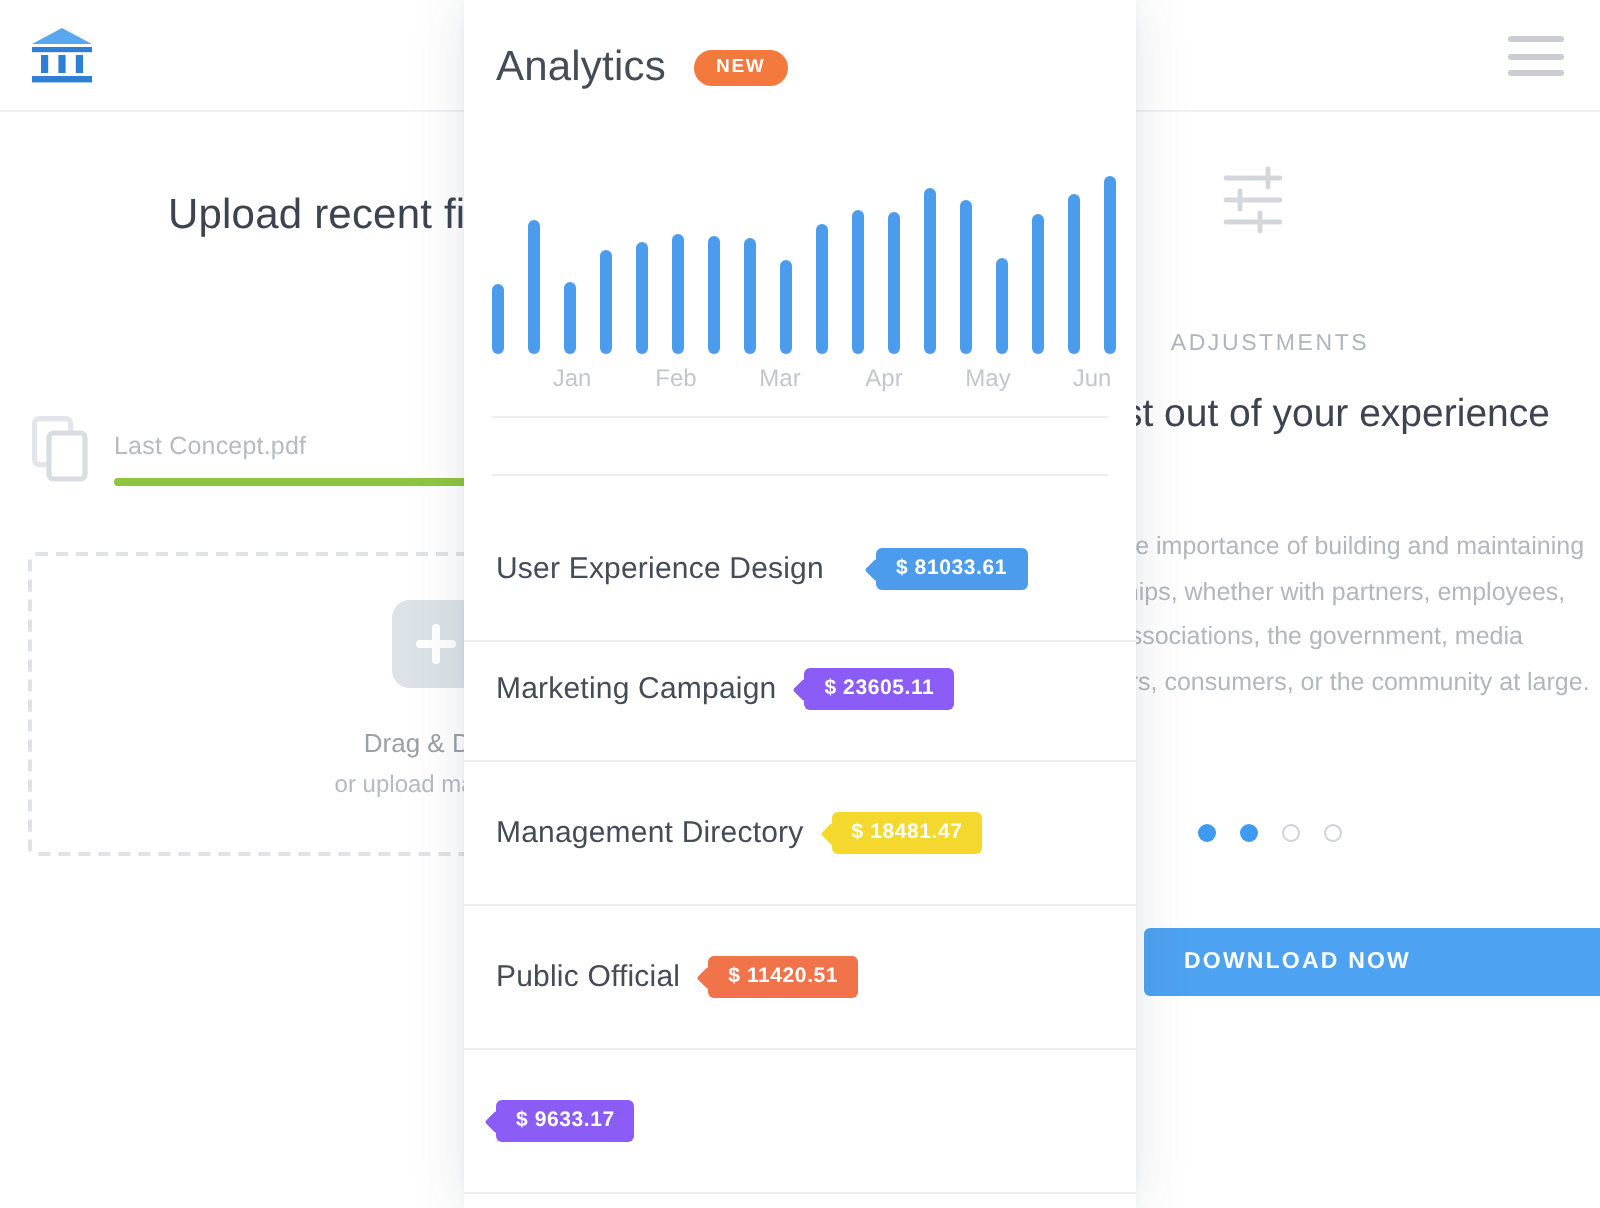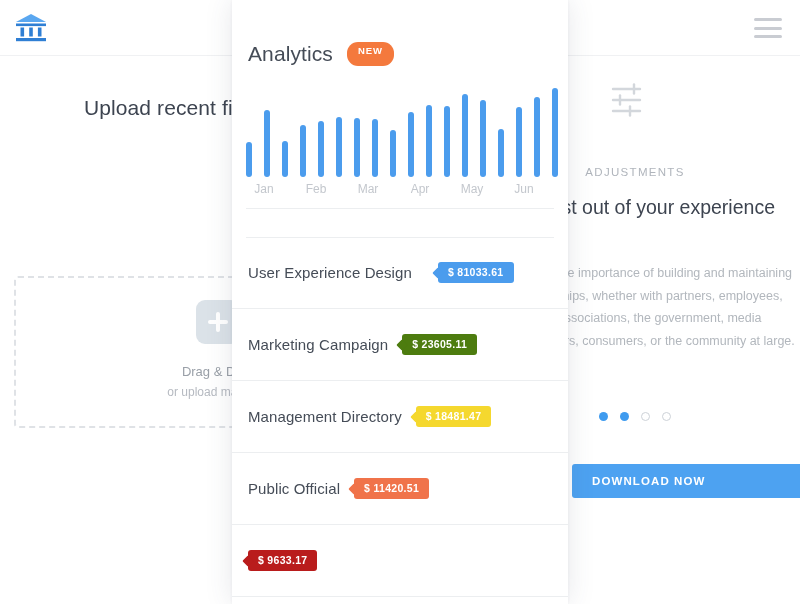--- a/index.html
+++ b/index.html
@@ -92,36 +92,36 @@
     font-family:"Liberation Sans", sans-serif;
   }
 
   
   .center-card {
     position:absolute; left:232px; top:0; width:336px; height:604px;
     background:#ffffff;
     box-shadow: 0 0 26px rgba(60,70,90,.13), 0 0 3px rgba(60,70,90,.07);
     overflow:hidden;
   }
-  .cc-head { position:absolute; left:16px; top:22px; display:flex; gap:14px;margin-top:20px; }
+  .cc-head { position:absolute; left:16px; top:22px; display:flex; align-items:center; gap:14px; }
   .cc-title { font-size:21px; color:#454c57; letter-spacing:.1px; }
   .badge-new {
     background:#f4793d; color:#fff; font-size:9.5px; font-weight:bold;
     letter-spacing:.9px; padding:4px 11px 5px; border-radius:11px; line-height:1;
   }
 
   
   .chart-wrap { position:absolute; left:0; top:72px; width:336px; height:135px; }
   .chart-bars {
     position:absolute; left:14px; top:0; width:312px; height:105px;
     display:flex; align-items:flex-end; justify-content:space-between;
   }
   .bar { width:6px; border-radius:3px; background:#4b9ced; }
   .chart-axis {
-    position:absolute; left:6px; top:110px; width:312px;
+    position:absolute; left:28px; top:110px; width:312px;
     display:flex; justify-content:space-between;
   }
   .axis-lbl { font-size:12px; color:#c3c7cd; width:52px; text-align:center; }
 
   .cc-divider { position:absolute; left:14px; width:308px; height:1px; background:#eceef0; }
 
   
   .cc-list { position:absolute; left:0; top:237px; width:336px; }
   .cc-item {
     position:absolute; left:0; width:336px; height:72px;
@@ -163,20 +163,32 @@
       <i></i>
       <i></i>
       <i></i>
     </div>
 
     <div class="left-panel">
 
       <div class="upload-title-inner">Upload recent files</div>
 
 
+      <div class="file-row two">
+        <div class="copy-icon">
+          <svg viewBox="0 0 30 34" width="30" height="34">
+            <rect x="1.3" y="1.3" width="18" height="23" rx="2.4" fill="none" stroke="#e2e5e9" stroke-width="2.6"></rect>
+            <rect x="8.5" y="8.5" width="18" height="23" rx="2.4" fill="#fff" stroke="#d9dde2" stroke-width="2.6"></rect>
+          </svg>
+        </div>
+        <div class="file-name muted">Last Concept.pdf</div>
+        <div class="progress-track">
+          <div class="progress-fill"></div>
+        </div>
+      </div>
 
       <div class="dropzone">
         <div class="dz-inner">
           <div class="dz-plus"></div>
           <div class="dz-title">Drag &amp; Drop</div>
           <div class="dz-sub">or upload manually</div>
         </div>
       </div>
     </div>
 
@@ -247,34 +259,34 @@
           <div class="axis-lbl">Apr</div>
           <div class="axis-lbl">May</div>
           <div class="axis-lbl">Jun</div>
         </div>
     </div>
 
     <div class="cc-divider" style="top:208px"></div>
     <div class="cc-divider" style="top:237px"></div>
 
     <div class="cc-list" id="cc-list">
-        <div class="cc-item" style="top: 0px; gap: 26px;">
+        <div class="cc-item" style="top: 12px; gap: 26px;">
           <span class="cc-item-label">User Experience Design</span>
           <span class="price-tag" style="background: rgb(75, 156, 237);">$ 81033.61</span>
         </div>
         <div class="cc-item" style="top: 72px; align-items: center;">
           <span class="cc-item-label">Marketing Campaign</span>
-          <span class="price-tag" style="background: #4d7c0f;">$ 23605.11</span>
+          <span class="price-tag" style="background: #8b5cf6;">$ 23605.11</span>
         </div>
         <div class="cc-item" style="top: 144px;">
           <span class="cc-item-label">Management Directory</span>
           <span class="price-tag" style="background: rgb(245, 216, 46);">$ 18481.47</span>
         </div>
         <div class="cc-item" style="top: 216px;">
           <span class="cc-item-label">Public Official</span>
           <span class="price-tag" style="background: rgb(240, 115, 74);">$ 11420.51</span>
         </div>
         <div class="cc-item" style="top: 288px;">
-          <span class="price-tag" style="background: #b91c1c;">$ 9633.17</span>
+          <span class="price-tag" style="background: #8b5cf6;">$ 9633.17</span>
         </div>
       </div>
   </div>
 </div>
 
 </body></html>

